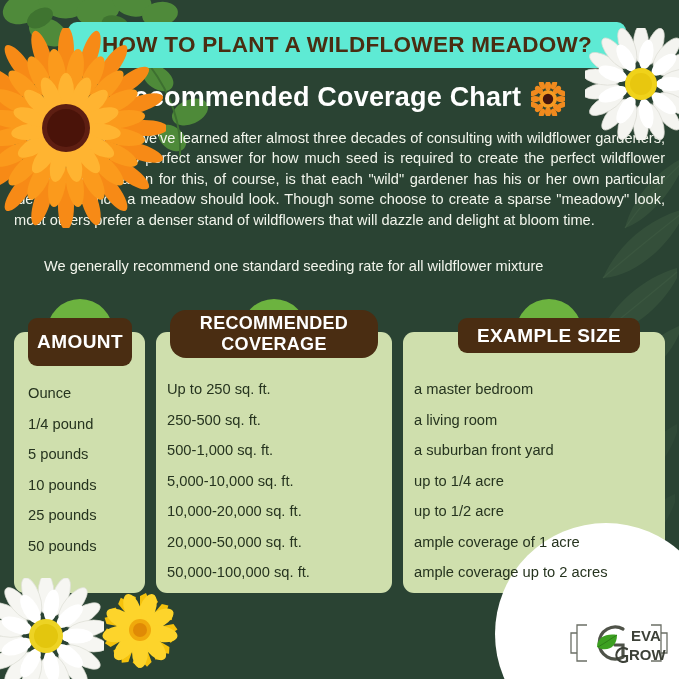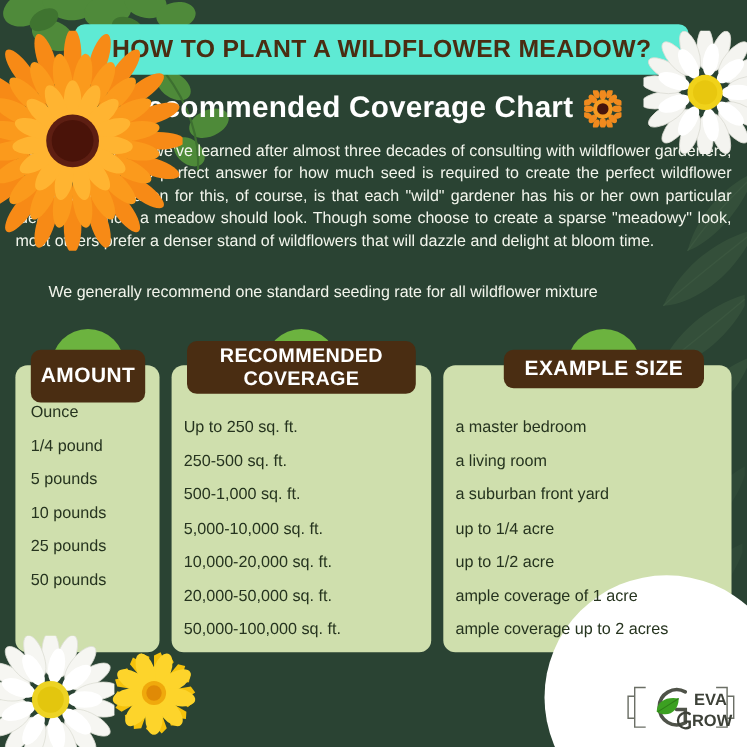--- a/index.html
+++ b/index.html
@@ -59,26 +59,26 @@
   .semi{
     position:absolute;width:66px;height:33px;background:#6cb33f;
     border-radius:66px 66px 0 0;z-index:3;
   }
   .badge{
     position:absolute;background:#4a2d12;border-radius:9px;z-index:7;
     display:flex;align-items:center;justify-content:center;text-align:center;
     color:#fff;font-weight:bold;
   }
   #badge-amount{left:28px;top:318px;width:104px;height:48px;font-size:19px;letter-spacing:.4px;}
-  #badge-coverage{left:170px;top:310px;width:208px;height:48px;font-size:18px;line-height:21px;letter-spacing:.3px;}
+  #badge-coverage{left:170px;top:310px;width:208px;height:48px;font-size:18px;line-height:21px;letter-spacing:.3px;border-radius:16px;}
   #badge-example{left:458px;top:318px;width:182px;height:35px;font-size:19px;letter-spacing:.4px;}
 
   .rows{position:absolute;z-index:6;color:#26341f;font-size:14.7px;}
   .rows .r{height:30.5px;line-height:30.5px;white-space:nowrap;}
-  #rows-amount  {left:28px; top:360px;}
+  #rows-amount  {left:28px; top:378px;}
   #rows-coverage{left:167px;top:374px;}
   #rows-example {left:414px;top:374px;}
 
   
   .white-arc{
     position:absolute;right:-38px;bottom:-66px;width:222px;height:222px;
     background:#ffffff;border-radius:50%;z-index:5;
   }
   .logo{
     position:absolute;right:8px;bottom:8px;width:104px;height:56px;z-index:8;

